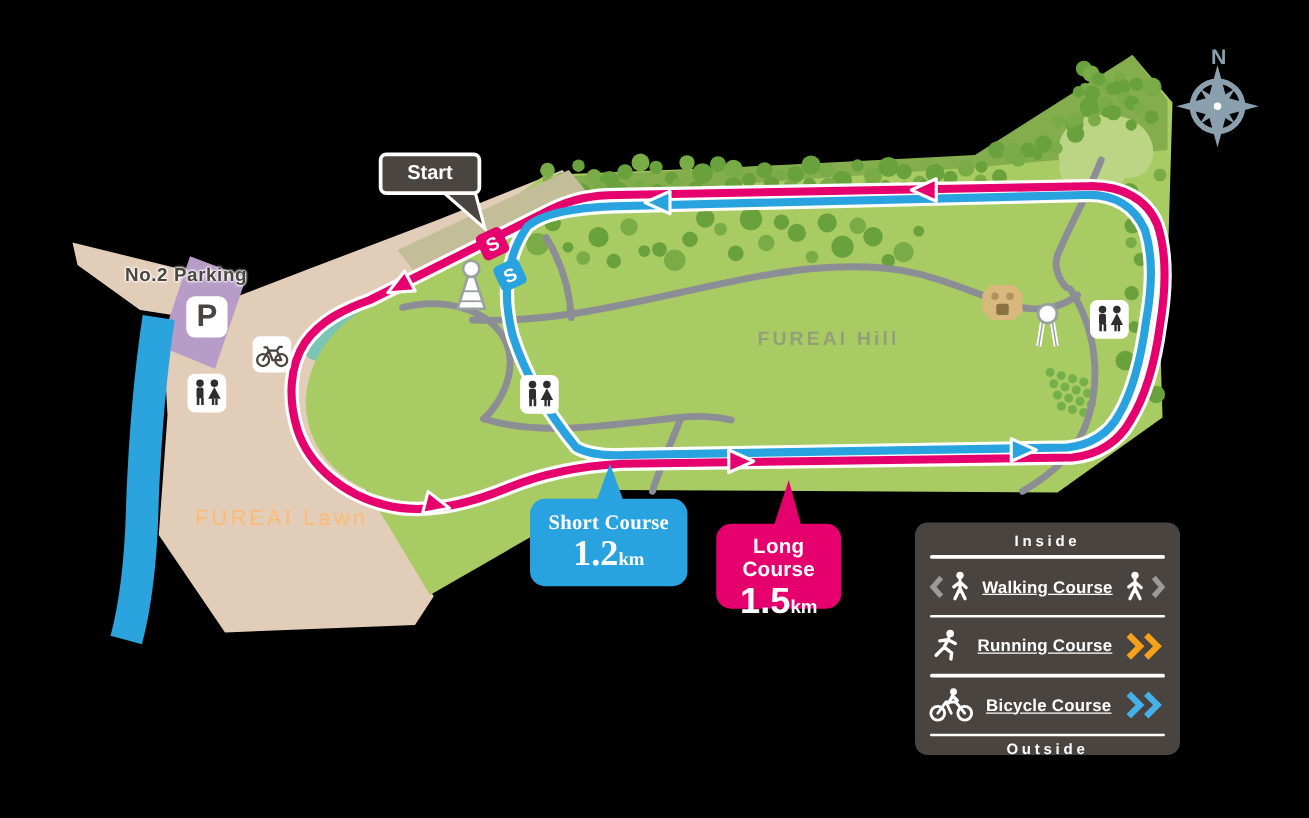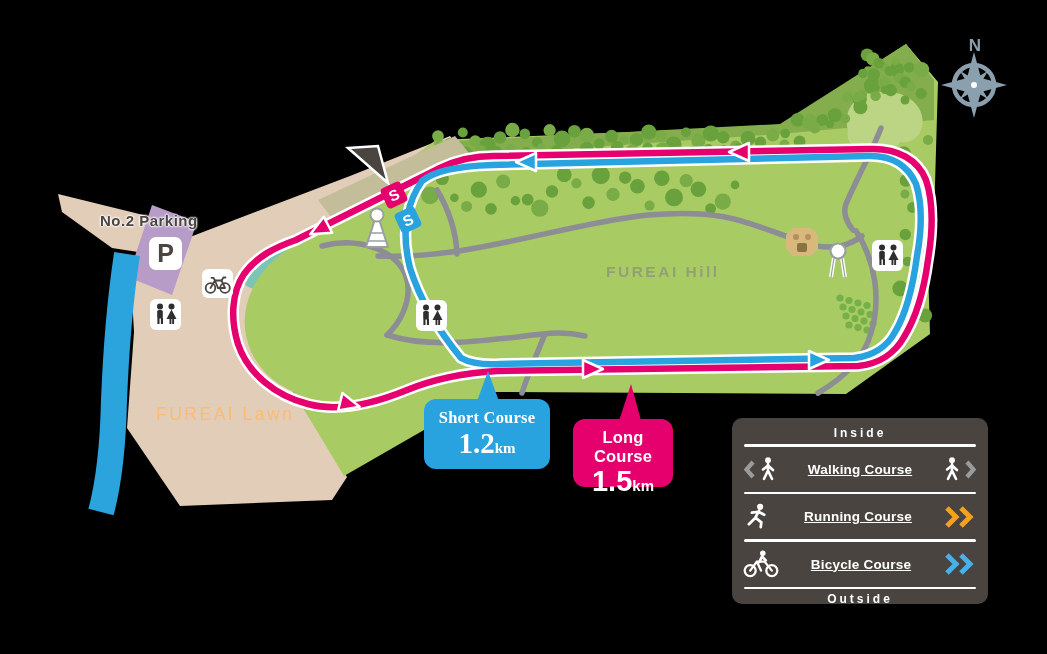--- a/index.html
+++ b/index.html
@@ -19,21 +19,21 @@
   #lawn-label{left:156px;top:404px;font-size:17.5px;color:#fdba74;letter-spacing:2.5px;}
   #north-label{left:955px;top:36px;width:40px;text-align:center;font-size:17px;font-weight:bold;color:#8ba0af;}
   
   .bubble{border-radius:12px;color:#fff;text-align:center;padding-top:9px;box-sizing:border-box;}
   #short-bubble{left:424px;top:399px;width:126px;height:70px;background:#29a3e0;font-family:Liberation Serif, serif;}
   #long-bubble{left:573px;top:419px;width:100px;height:68px;background:#e6006e;}
   .bubble .t{font-size:16.5px;font-weight:bold;letter-spacing:.2px;}
   .bubble .v{font-size:29px;font-weight:bold;line-height:30px;}
   .bubble .u{font-size:15px;font-weight:bold;}
   
-  #legend{left:732px;top:418px;width:256px;height:186px;background:#494440;border-radius:10px;
+  #legend{left:732px;top:418px;width:212px;height:186px;background:#494440;border-radius:10px;
     box-sizing:border-box;padding:7px 11px 5px 11px;color:#fff;}
   .lg-cap{text-align:center;font-size:12px;font-weight:bold;letter-spacing:3px;height:17px;line-height:17px;}
   .lg-hr{height:2.5px;background:#fff;border-radius:2px;margin:2px 1px;}
   .lg-row{height:41px;display:flex;align-items:center;text-decoration:underline;}
   .lg-ic{display:flex;align-items:center;gap:3px;}
   .lg-lab{flex:1;text-align:center;font-size:13.5px;font-weight:bold;letter-spacing:.2px;}
 </style>
 </head>
 <body>
 
@@ -287,20 +287,21 @@
   </g>
 
   <g transform="translate(974,85)" fill="#8ba0af">
     <path d="M0,-33 L7,-7 L33,0 L7,7 L0,33 L-7,7 L-33,0 L-7,-7 Z"></path>
     <path d="M0,-20 L4,-4 L20,0 L4,4 L0,20 L-4,4 L-20,0 L-4,-4 Z" transform="rotate(45)"></path>
     <circle r="20" fill="none" stroke="#8ba0af" stroke-width="4.5"></circle>
     <circle r="3" fill="#fff"></circle>
   </g>
 </svg>
 
+<div class="ov" id="start-bubble">Start</div>
 <div class="ov" id="parking-label">No.2 Parking</div>
 <div class="ov" id="p-badge">P</div>
 <div class="ov" id="hill-label">FUREAI Hill</div>
 <div class="ov" id="lawn-label">FUREAI Lawn</div>
 <div class="ov" id="north-label">N</div>
 
 <div class="ov bubble" id="short-bubble">
   <div class="t">Short Course</div>
   <div class="v"><span>1.2</span><span class="u">km</span></div>
 </div>

